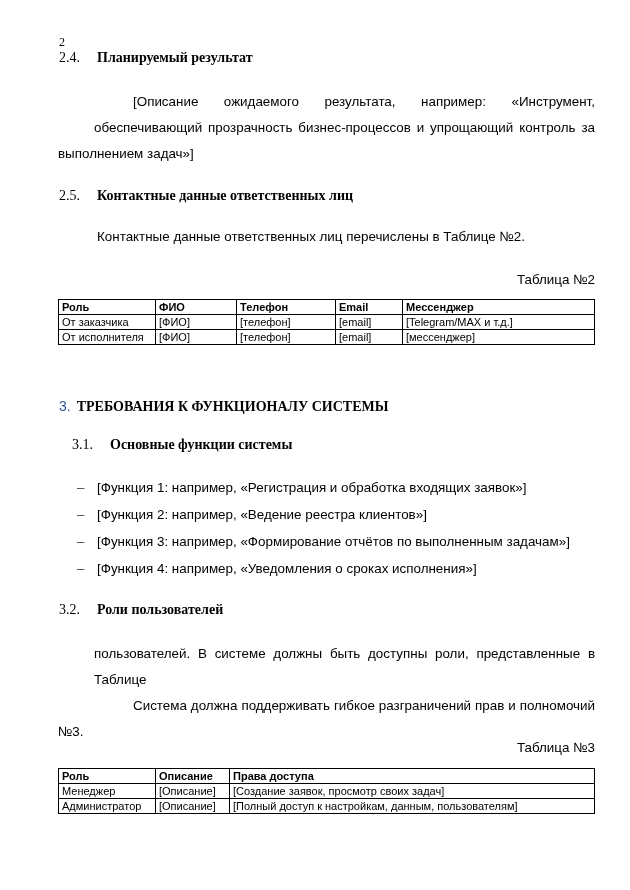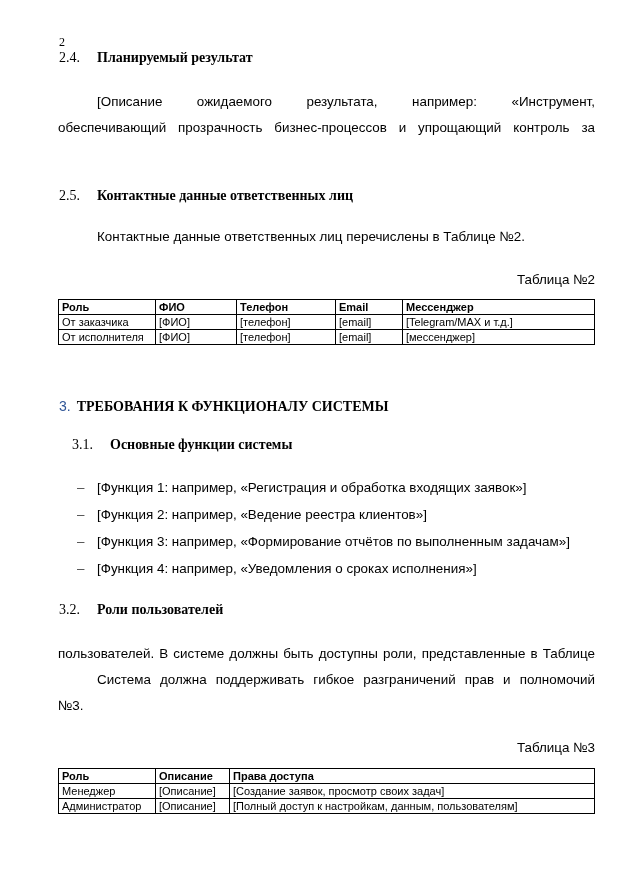--- a/index.html
+++ b/index.html
@@ -7,21 +7,21 @@
   .serif { font-family: "Liberation Serif", "DejaVu Serif", serif; }
   .sans { font-family: "Liberation Sans", "DejaVu Sans", sans-serif; }
   .abs { position: absolute; }
 
   .page-num { left: 59px; top: 35px; font-size: 12px; }
 
   .heading { font-size: 14px; font-weight: bold; white-space: nowrap; }
   .heading .num { font-weight: normal; display: inline-block; width: 38px; }
 
   .para { left: 58px; width: 537px; font-size: 13.4px; line-height: 26px; text-align: justify; text-align-last: auto; }
-  .just-line { text-align: justify; text-align-last: justify; display: block; }
+  .just-line { text-align: justify; text-align-last: justify; display: block; margin-left: 36px; }
 
   .caption { right: 35px; font-size: 13.4px; }
 
   table.doc-table { border-collapse: collapse; font-size: 11px; position: absolute; left: 58px; width: 537px; }
   table.doc-table td, table.doc-table th {
     border: 1px solid #000; padding: 0 3px; height: 14px; line-height: 14px;
     text-align: left; white-space: nowrap; vertical-align: middle; margin-left: 8px;
   }
   table.doc-table th { font-weight: bold; }
 
@@ -36,20 +36,21 @@
 <body>
 
 <div class="abs serif page-num">2</div>
 
 <div class="abs serif heading" style="left:59px; top:50px;">
   <span class="num">2.4.</span><span>Планируемый результат</span>
 </div>
 <div class="abs sans para" style="top:89px;">
   <span class="just-line" style="padding-left:39px;">[Описание ожидаемого результата, например: «Инструмент,</span>
   <span class="just-line">обеспечивающий прозрачность бизнес-процессов и упрощающий контроль за</span>
+  <span style="display:block;">выполнением задач»]</span>
 </div>
 
 <div class="abs serif heading" style="left:59px; top:188px;">
   <span class="num">2.5.</span><span>Контактные данные ответственных лиц</span>
 </div>
 <div class="abs sans" style="left:97px; top:229px; font-size:13.4px;">Контактные данные ответственных лиц перечислены в Таблице №2.</div>
 <div class="abs sans caption" style="top:272px;">Таблица №2</div>
 
 <table class="doc-table sans" style="top:299px;">
   <colgroup>

